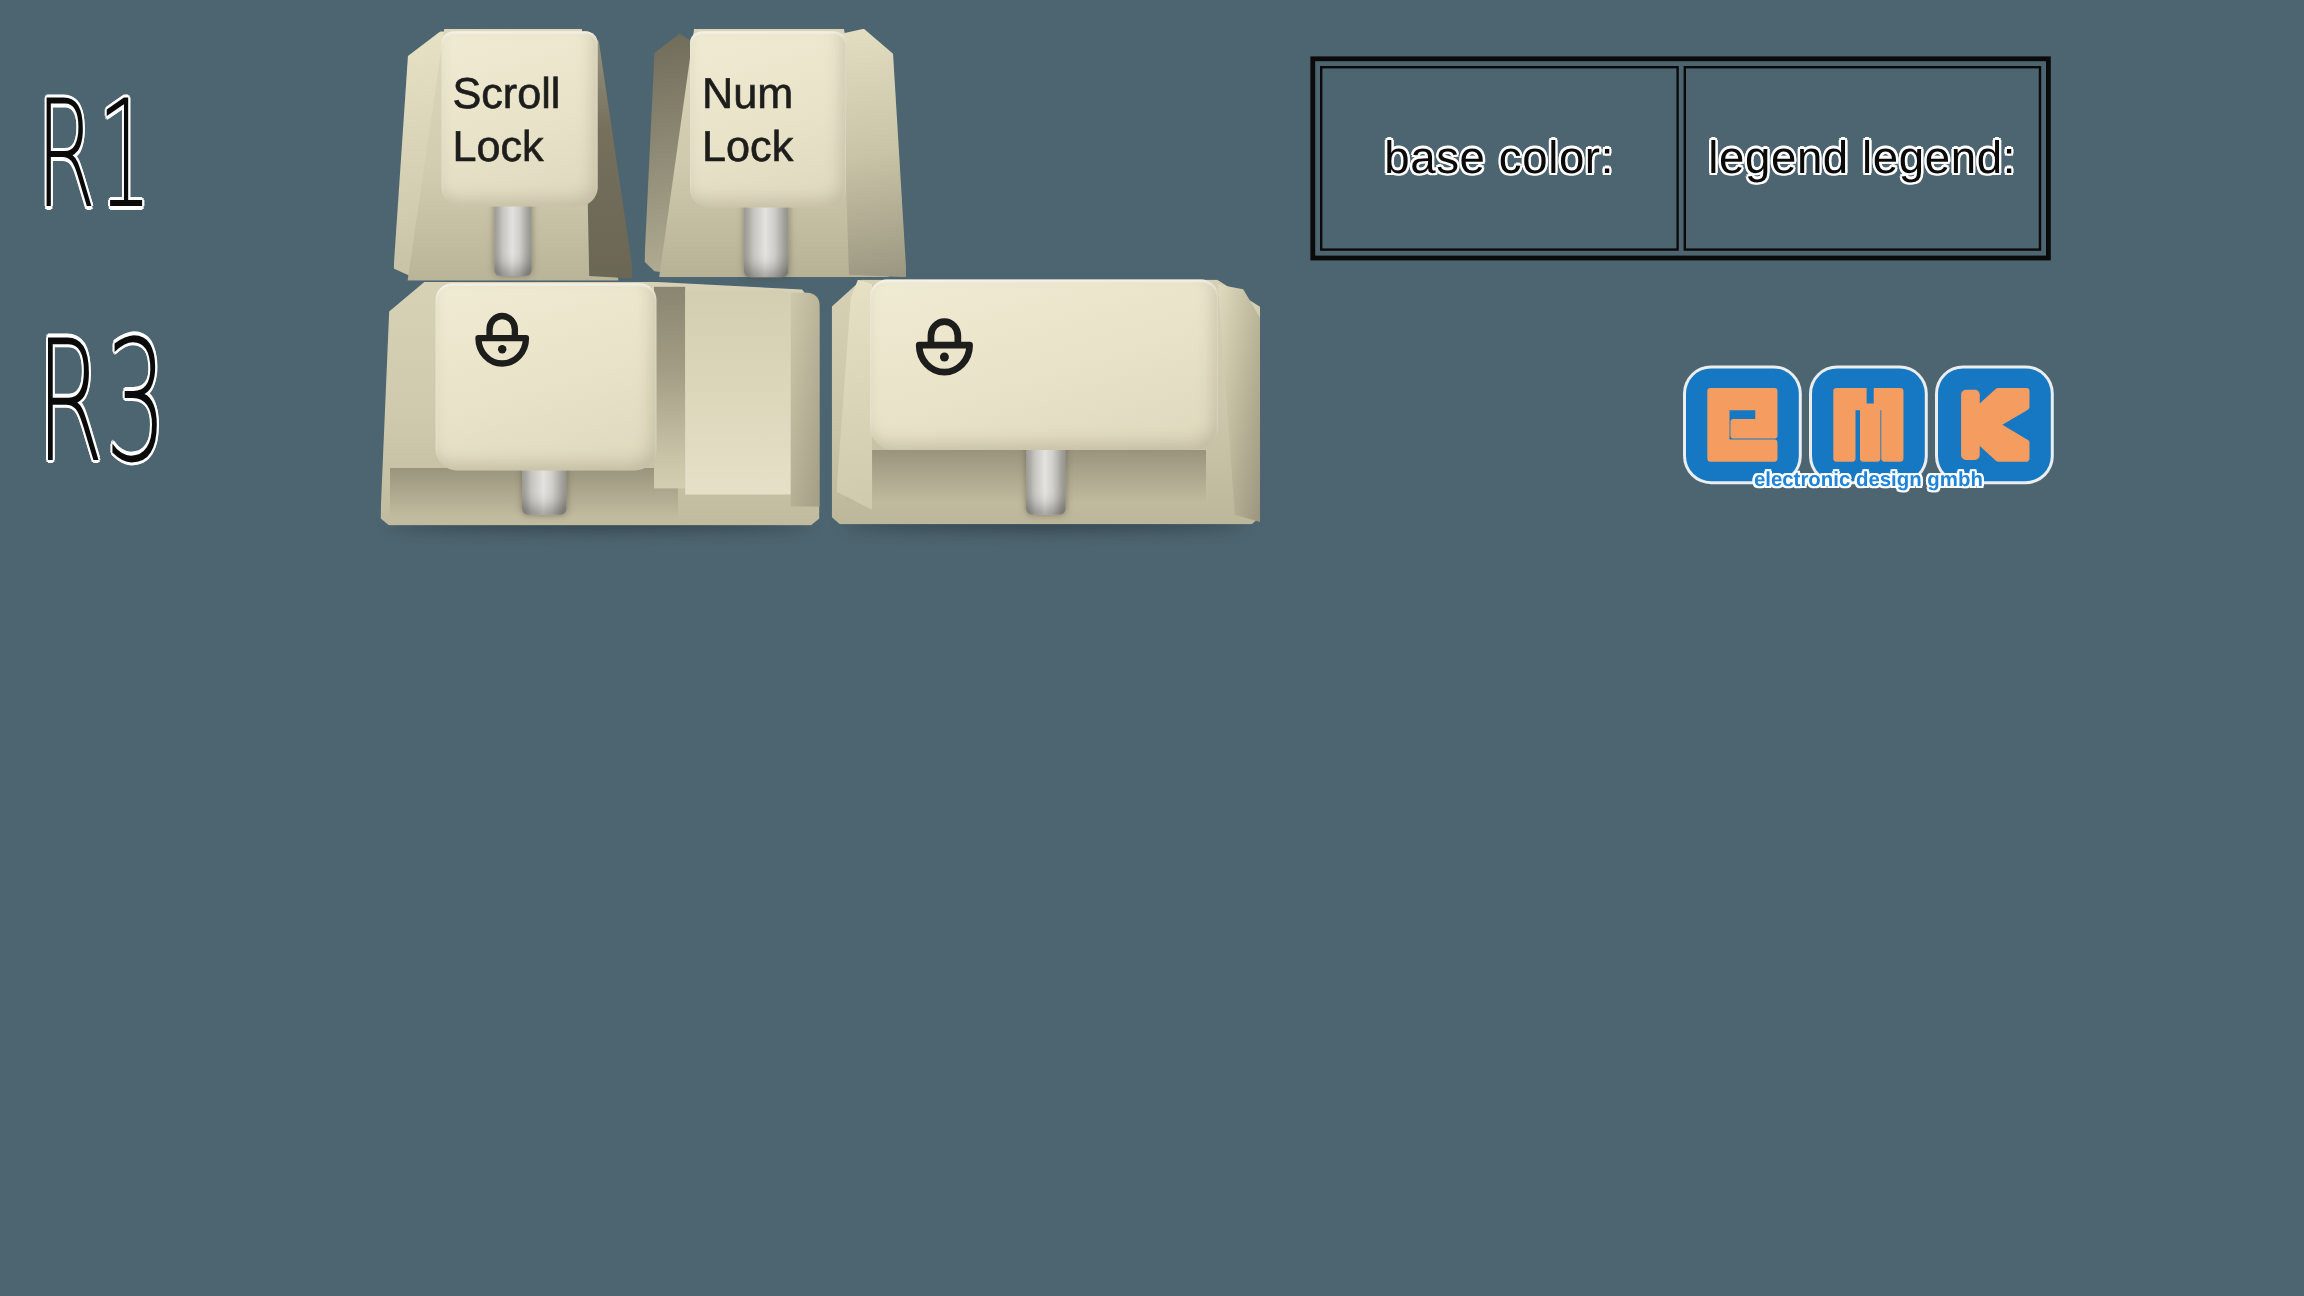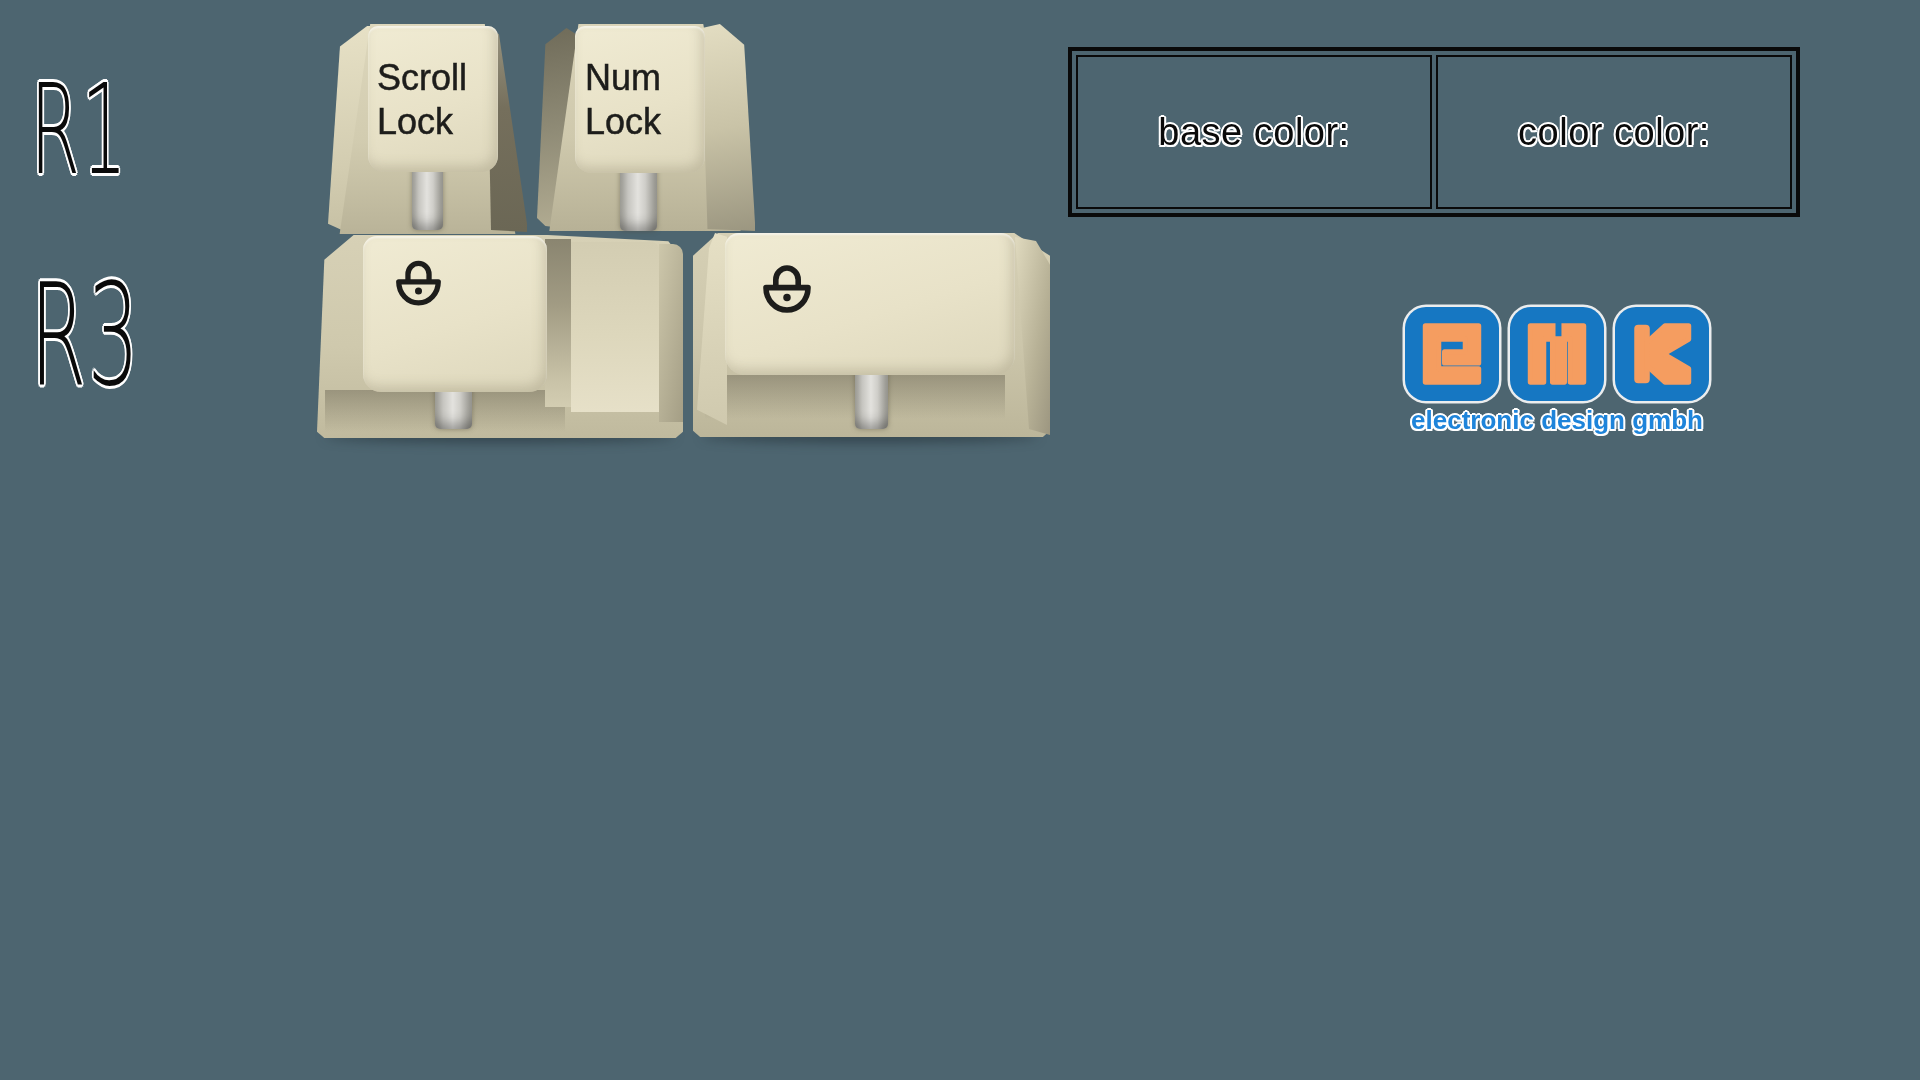--- a/index.html
+++ b/index.html
@@ -107,21 +107,21 @@
     clip-path:polygon(60% 0,100% 2%,100% 100%,0 92%,40% 8%);
     background:linear-gradient(175deg,#e6e0c5,#cfc9ae);}
   #key-wide .face{left:32px;top:2px;width:290px;height:142px;border-radius:14px 14px 20px 20px;}
   #key-wide .side-right{right:0;top:6px;width:35px;height:198px;border-radius:0 12px 0 0;
     clip-path:polygon(0 0,60% 2%,100% 14%,100% 100%,40% 97%);
     background:linear-gradient(100deg,#e0dabf,#b7b196 60%,#9c9680);}
   #key-wide .stem{left:162px;top:121px;width:33px;height:77px;}
   #key-wide .lock-icon{left:66px;top:28px;width:56px;height:62px;}
 
   
-  #spec-table{position:absolute;left:1068px;top:47px;width:732px;height:170px;z-index:5;}
+  #spec-table{position:absolute;left:1092px;top:47px;width:617px;height:170px;z-index:5;}
   #spec-table table{
     width:100%;height:100%;border-collapse:separate;border-spacing:4px;
     border:4px solid var(--table-border);table-layout:fixed;
   }
   #spec-table td{
     border:2.5px solid var(--table-border);text-align:center;vertical-align:middle;
     font-size:38px;color:#0a0a0a;letter-spacing:.5px;
   }
   .halo{
     text-shadow:2px 0 0 #fff,-2px 0 0 #fff,0 2px 0 #fff,0 -2px 0 #fff,
@@ -132,22 +132,22 @@
   .logo-square{
     position:absolute;top:307px;width:94px;height:94px;z-index:5;
     background:var(--logo-blue);border-radius:21px;
     box-shadow:0 0 0 2.5px rgba(248,248,248,.92);
   }
   #logo-sq-g{left:1405px;} #logo-sq-m{left:1510px;} #logo-sq-k{left:1615px;}
   .logo-square svg{position:absolute;left:10px;top:10px;width:74px;height:74px;}
   .letter{fill:var(--logo-orange);stroke:var(--logo-orange);stroke-width:7;stroke-linejoin:round;}
   .letter-notch{fill:var(--logo-blue);}
   #logo-tagline{
-    position:absolute;left:1405px;top:405px;width:304px;z-index:5;text-align:center;
-    font-size:26px;font-weight:bold;letter-spacing:0;color:var(--tagline-blue);
+    position:absolute;left:1405px;top:390px;width:304px;z-index:5;text-align:center;
+    font-size:17px;font-weight:bold;letter-spacing:0;color:var(--tagline-blue);
     text-shadow:2px 0 0 #fff,-2px 0 0 #fff,0 2px 0 #fff,0 -2px 0 #fff,
                 1.5px 1.5px 0 #fff,-1.5px 1.5px 0 #fff,1.5px -1.5px 0 #fff,-1.5px -1.5px 0 #fff;
   }
 
   .lock-icon path{fill:none;stroke:var(--legend);stroke-width:6;}
   .lock-icon circle{fill:var(--legend);}
 </style>
 </head>
 <body>
 
@@ -213,21 +213,21 @@
   </div>
 
   <div id="spec-table">
     <table>
       <tbody>
           <tr>
         <td>
           <span class="halo">base color:</span>
         </td>
         <td>
-          <span class="halo">color color:</span>
+          <span class="halo">legend legend:</span>
         </td>
       </tr>
     </tbody>
       </table>
   </div>
 
   <div class="logo-square" id="logo-sq-g" aria-label="G">
     <svg viewBox="0 0 100 100">
       <path class="letter" d="M14 12 H86 V62 H40 V47 H68 V30 H32 V70 H86 V88 H14 Z"></path>
     </svg>

